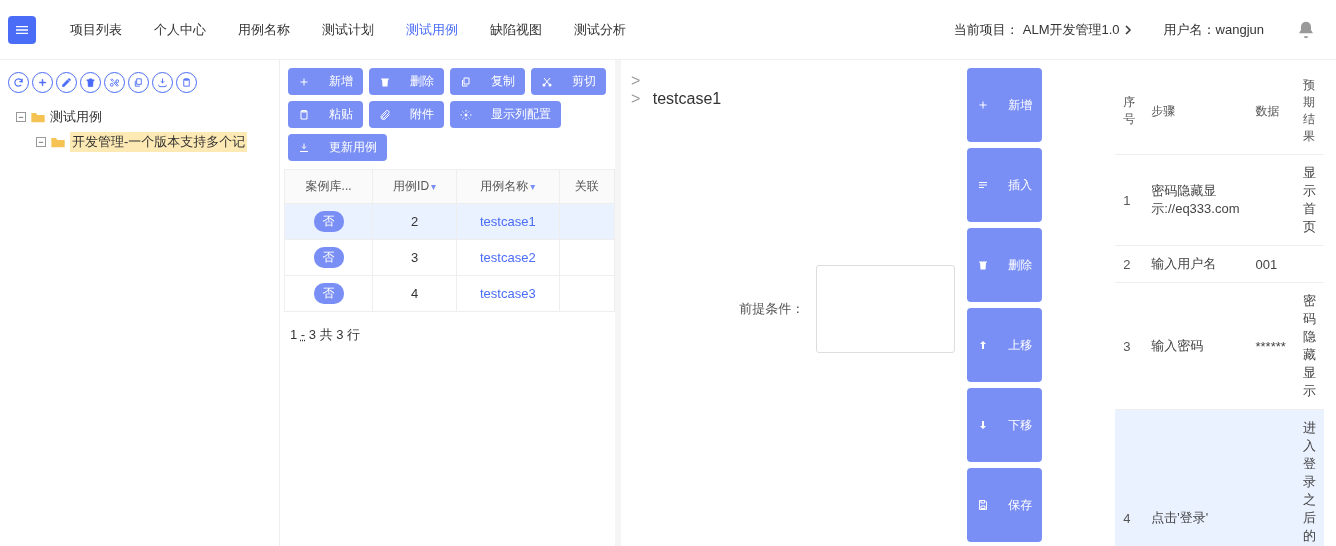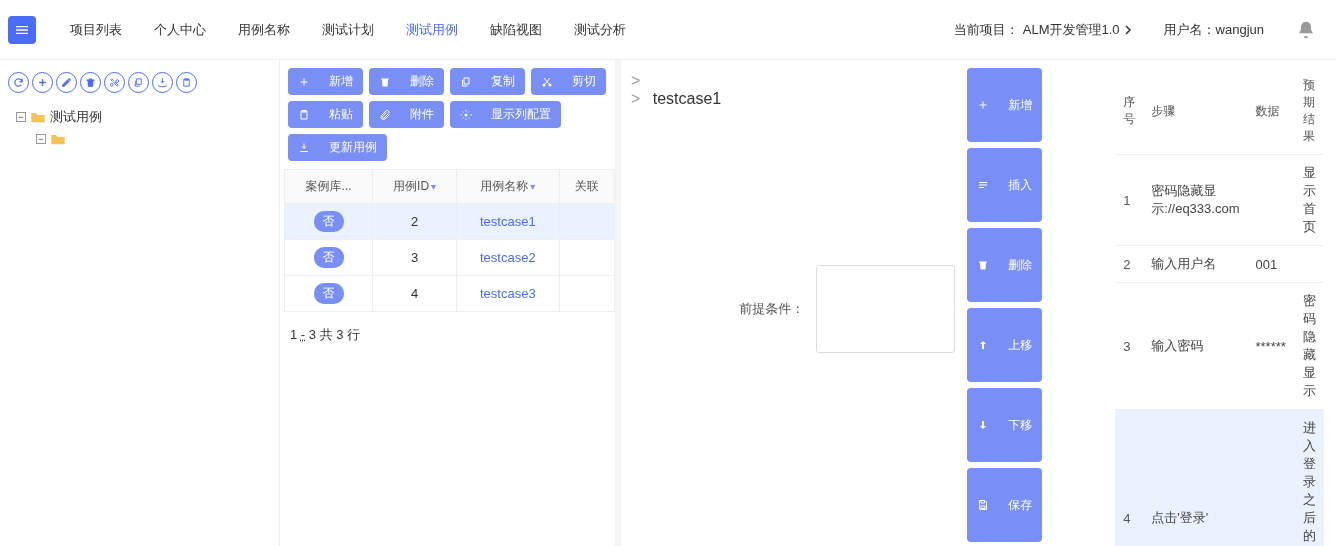--- a/index.html
+++ b/index.html
@@ -149,20 +149,21 @@
         <svg class="tree-folder" viewBox="0 0 24 20">
             <path fill="#f5c354" d="M2 4h7l2 3h11v11H2z"></path>
           </svg>
         <span class="lbl">测试用例</span>
       </div>
       <div class="tree-node child selected">
         <span class="tree-toggle">−</span>
         <svg class="tree-folder" viewBox="0 0 24 20">
             <path fill="#f5c354" d="M2 4h7l2 3h11v11H2z"></path>
           </svg>
+        <span class="lbl">开发管理-一个版本支持多个记</span>
       </div>
     </div>
   </div>
 
   <div class="mid-panel">
     <div class="btn-bar">
       <button class="btn">
           <svg viewBox="0 0 24 24">
             <path d="M11 5h2v14h-2zM5 11h14v2H5z"></path>
           </svg>

